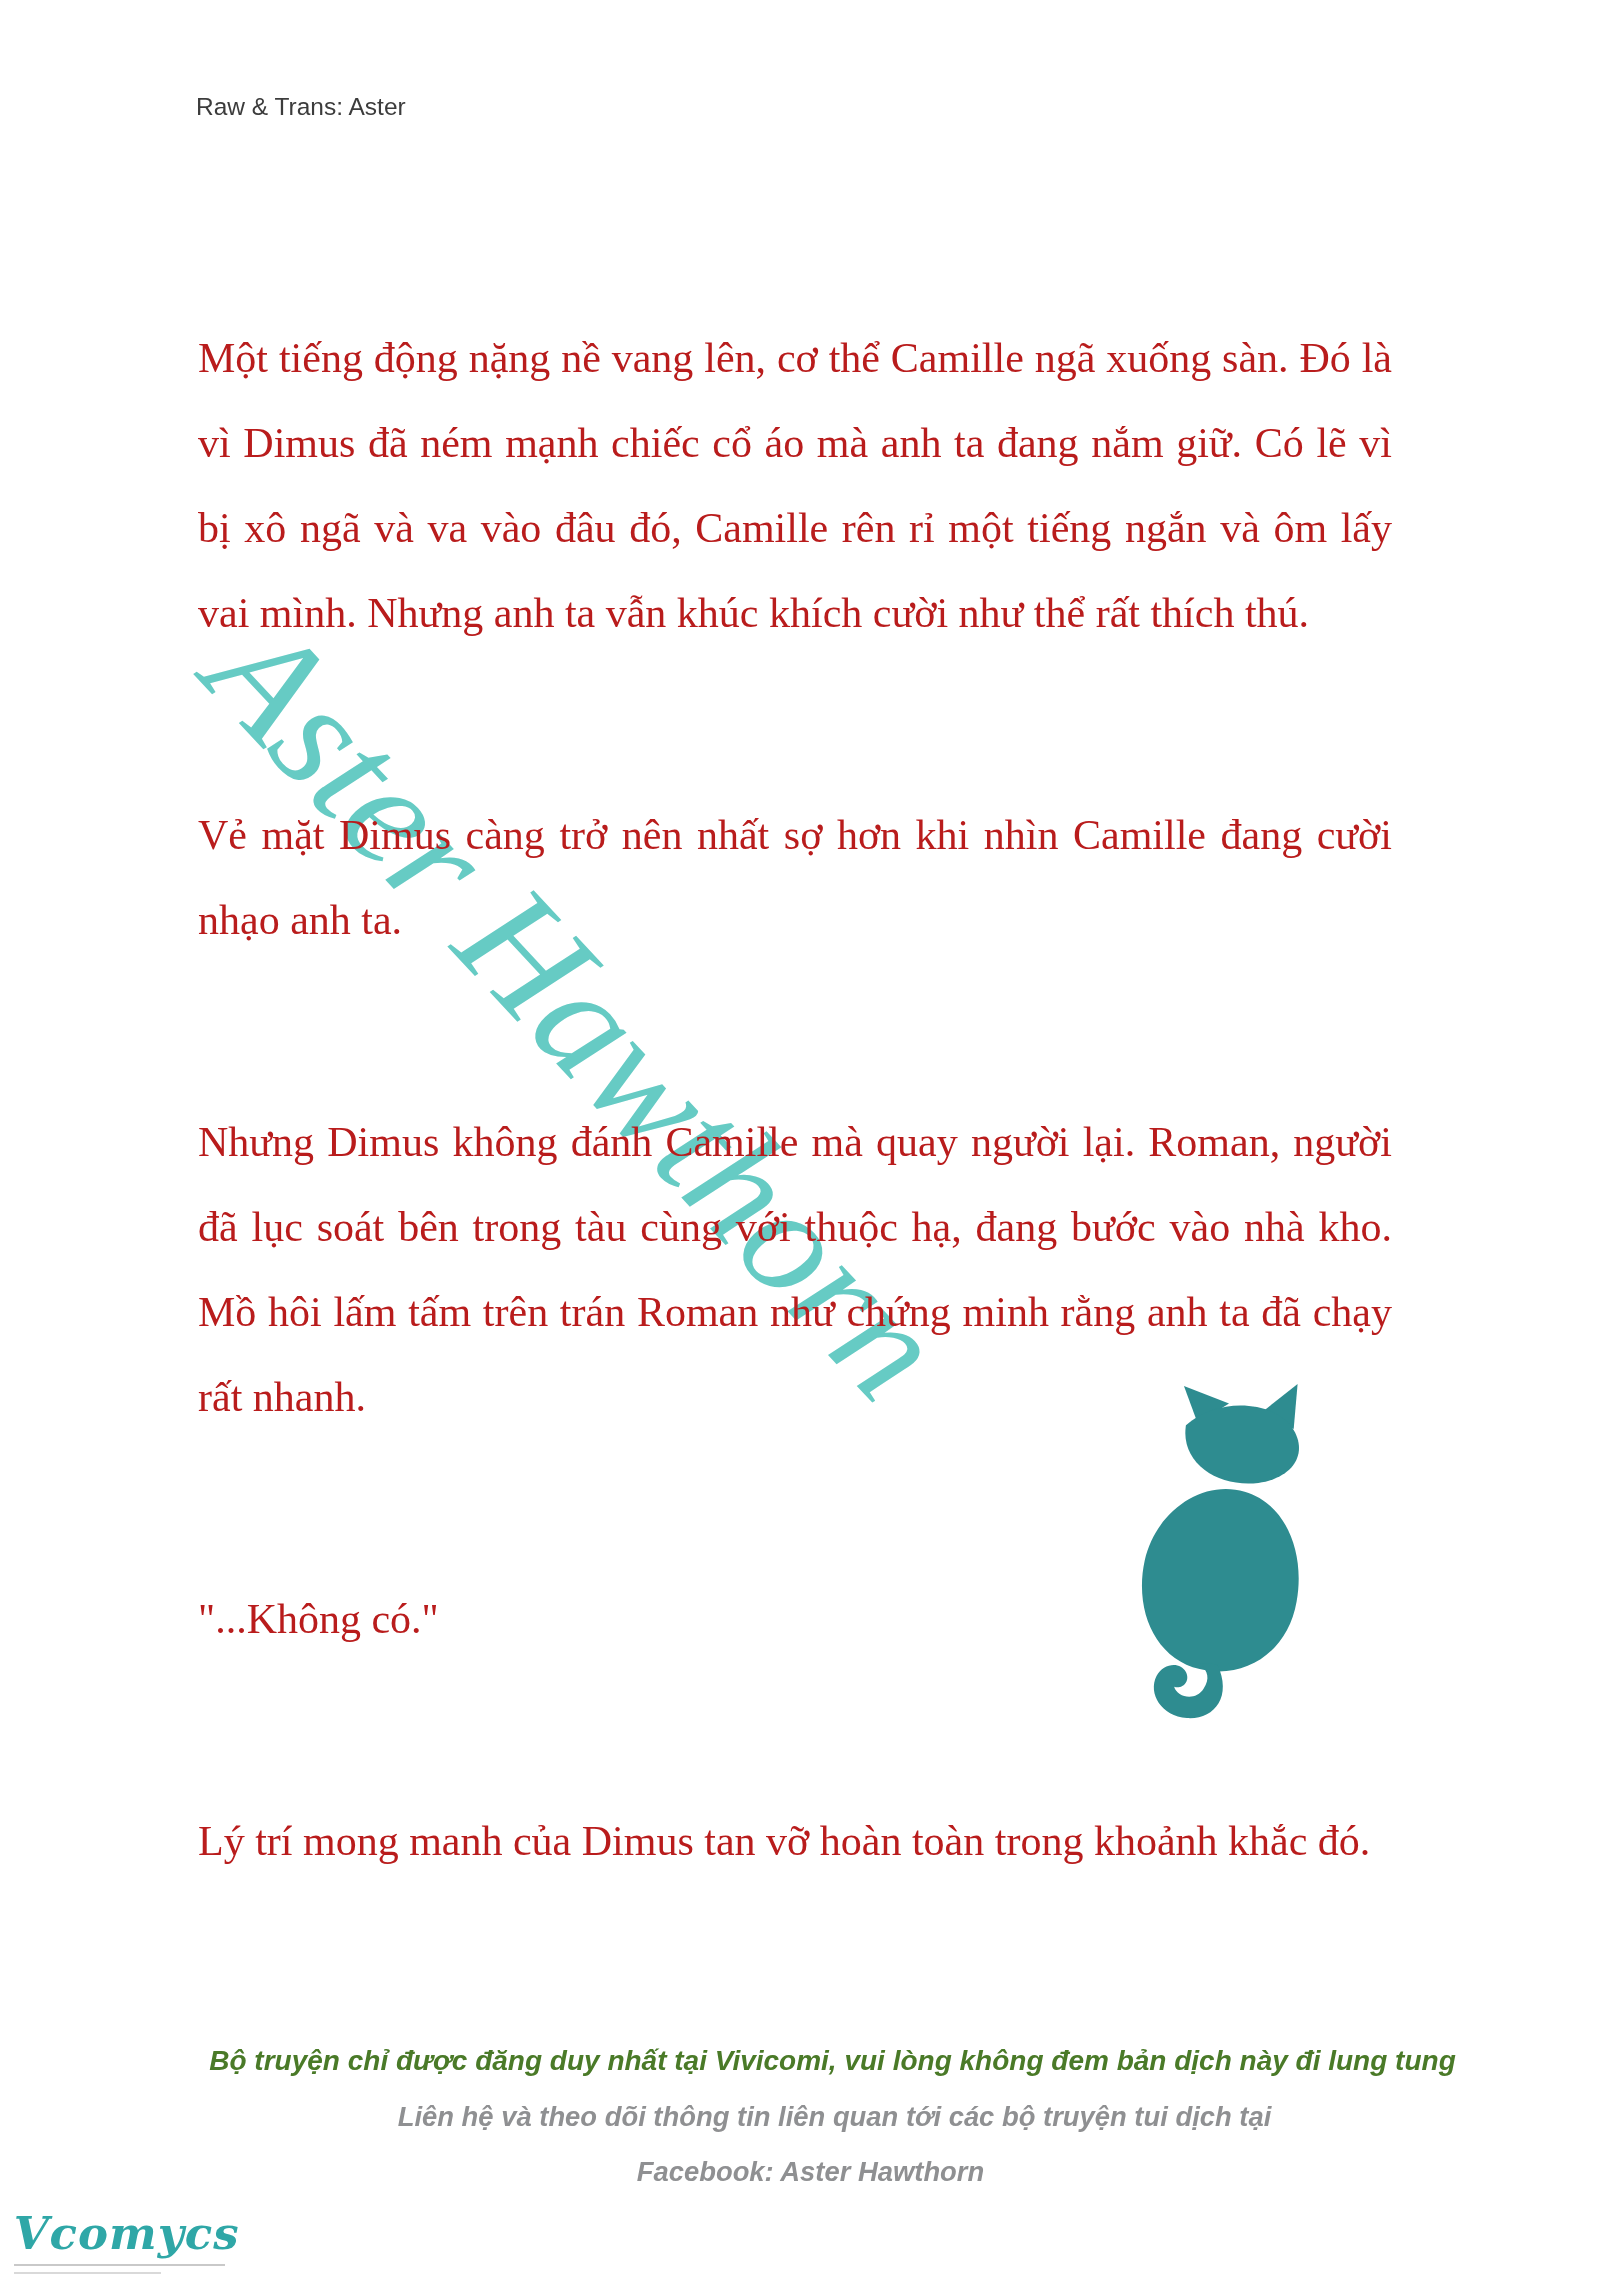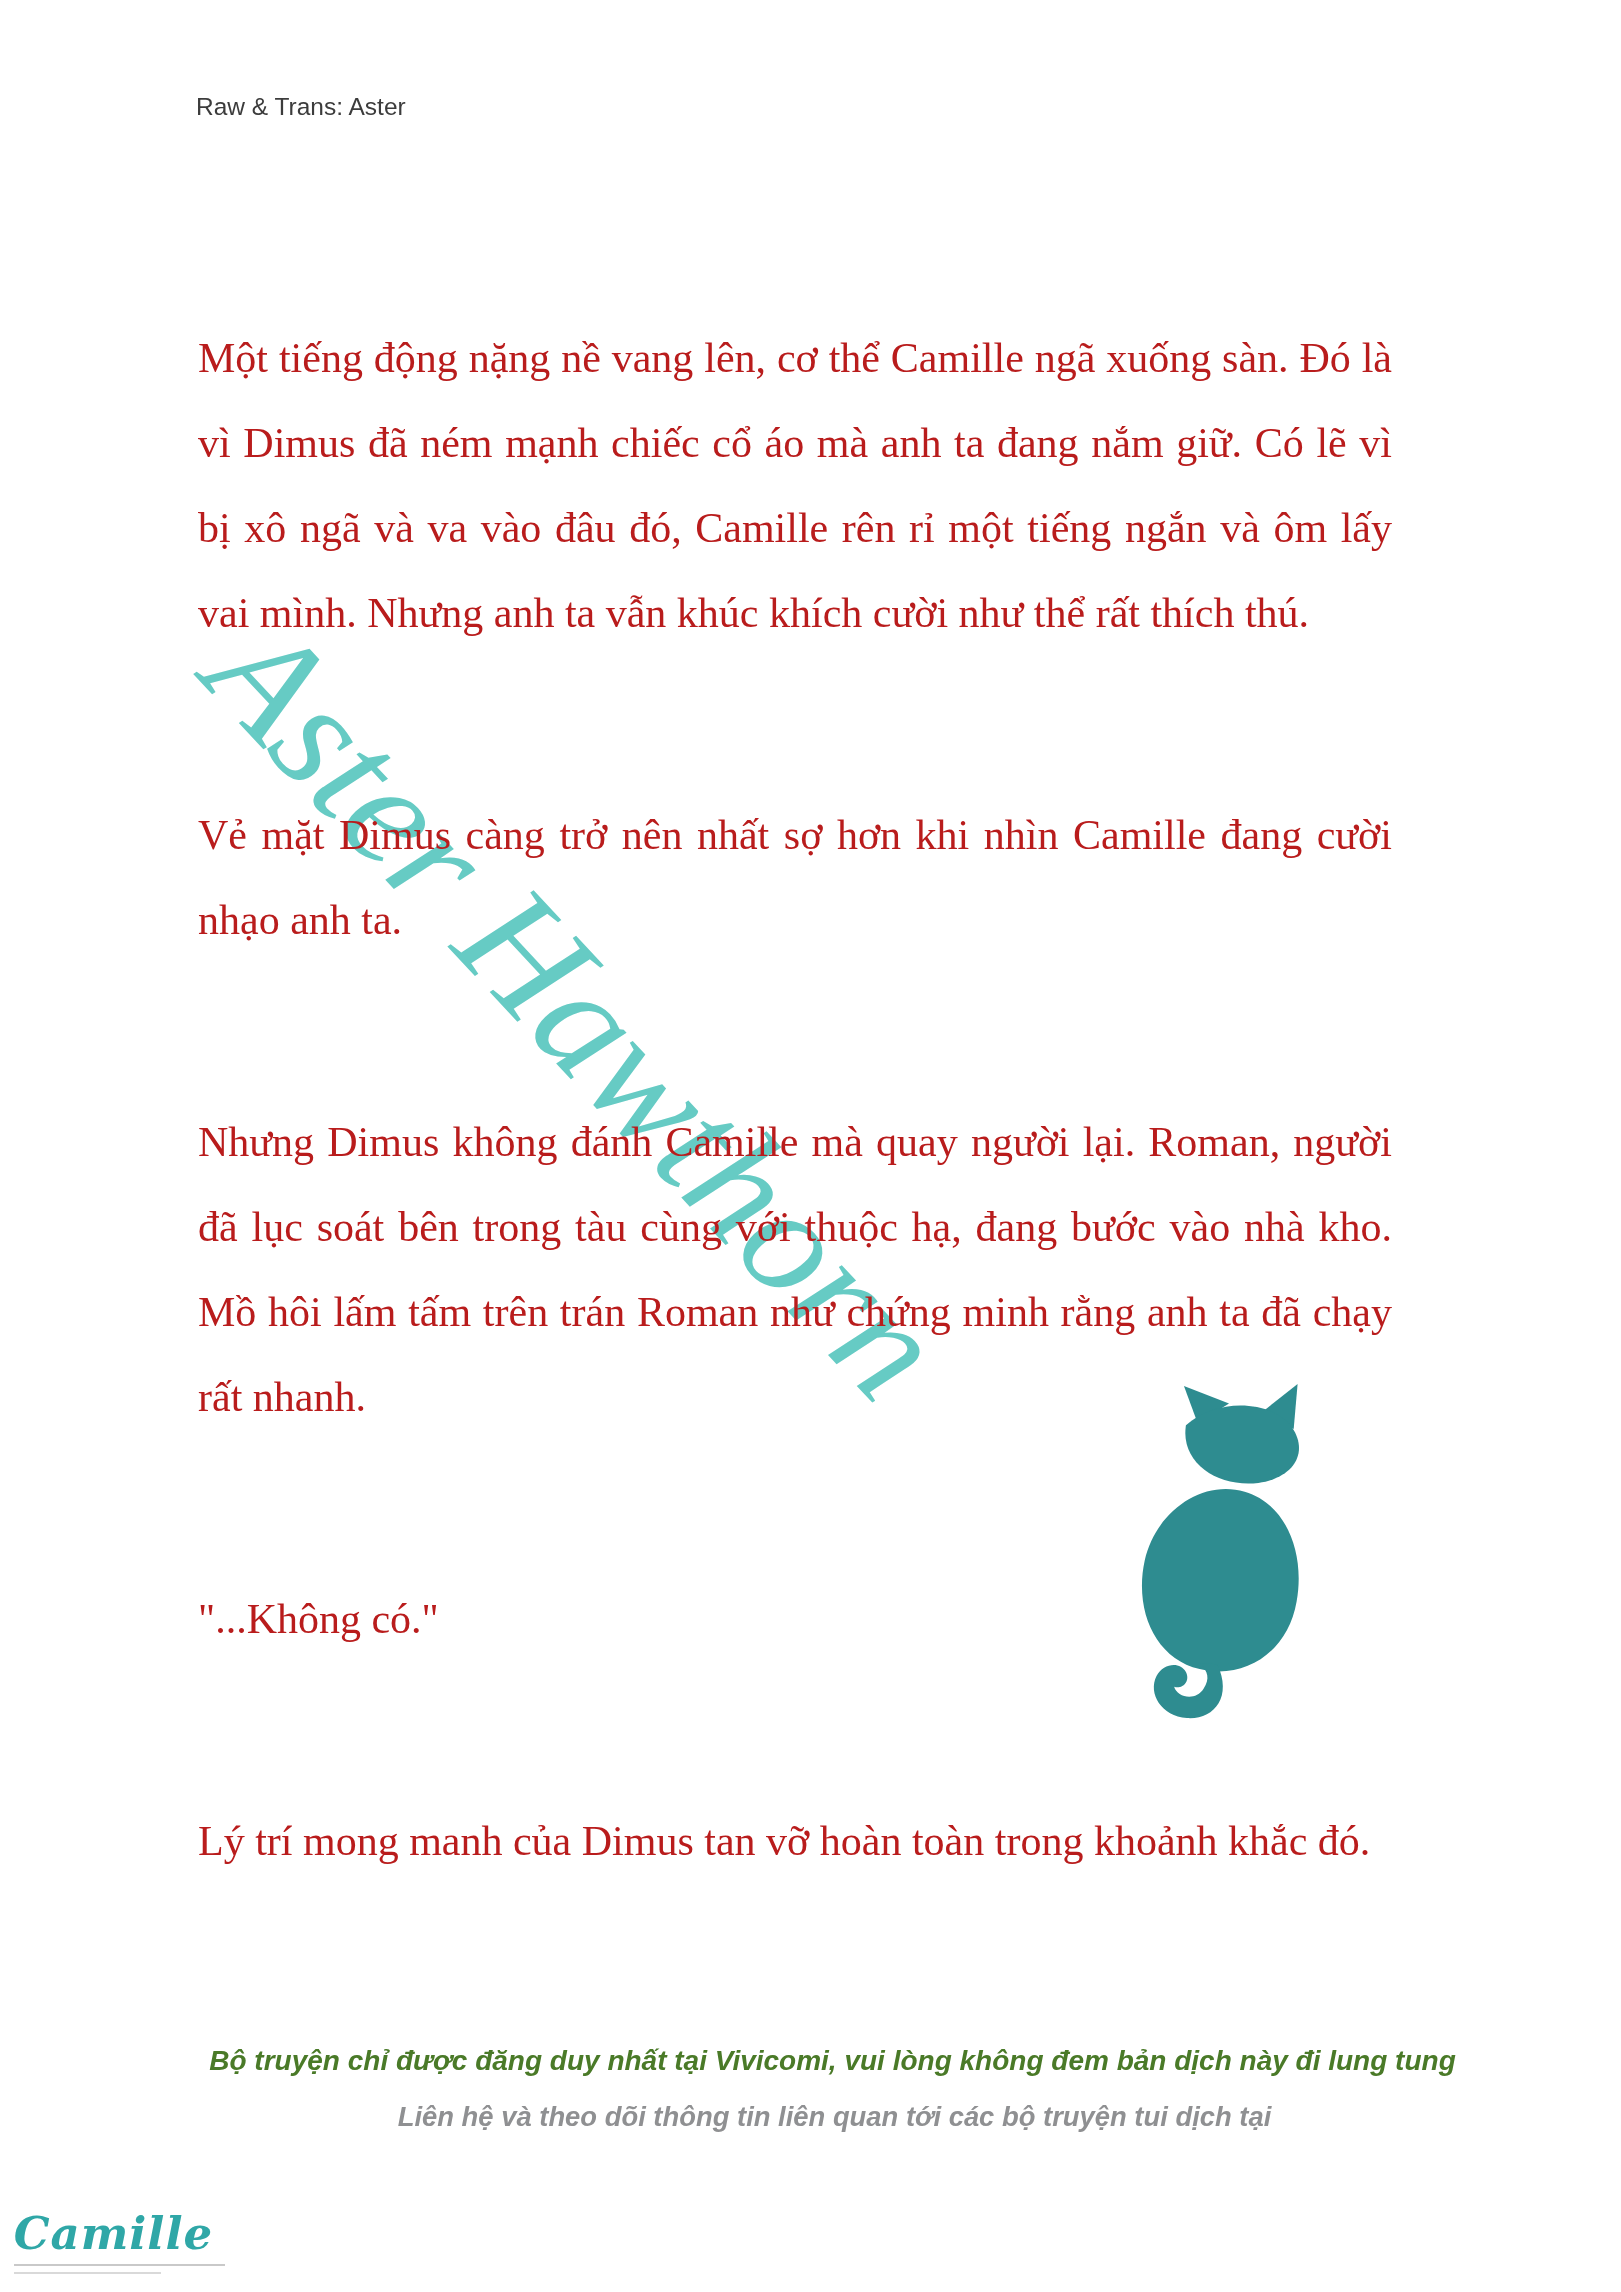--- a/index.html
+++ b/index.html
@@ -120,22 +120,23 @@
         <path d="M120 110 C162 122 182 172 173 222 C164 274 120 302 74 291 C28 280 7 230 18 180 C29 131 76 97 120 110 Z"></path>
 
         <path d="M92 286 C108 320 88 343 61 341 C35 339 21 316 30 298 C37 285 54 283 60 294 C65 304 56 312 48 309 C51 320 70 324 78 311 C85 300 82 294 75 285 Z"></path>
       </g>
     </svg>
   </div>
 
   <div class="footer">
     <div class="footer-notice">Bộ truyện chỉ được đăng duy nhất tại Vivicomi, vui lòng không đem bản dịch này đi lung tung</div>
     <div class="footer-contact">Liên hệ và theo dõi thông tin liên quan tới các bộ truyện tui dịch tại</div>
+    <div class="footer-facebook">Facebook: Aster Hawthorn</div>
   </div>
 
   <div class="logo">
-    <span class="logo-text">Camille</span>
+    <span class="logo-text">Vcomycs</span>
     <div class="logo-line1"></div>
     <div class="logo-line2"></div>
   </div>
 
 </div>
 
 
 </body></html>

